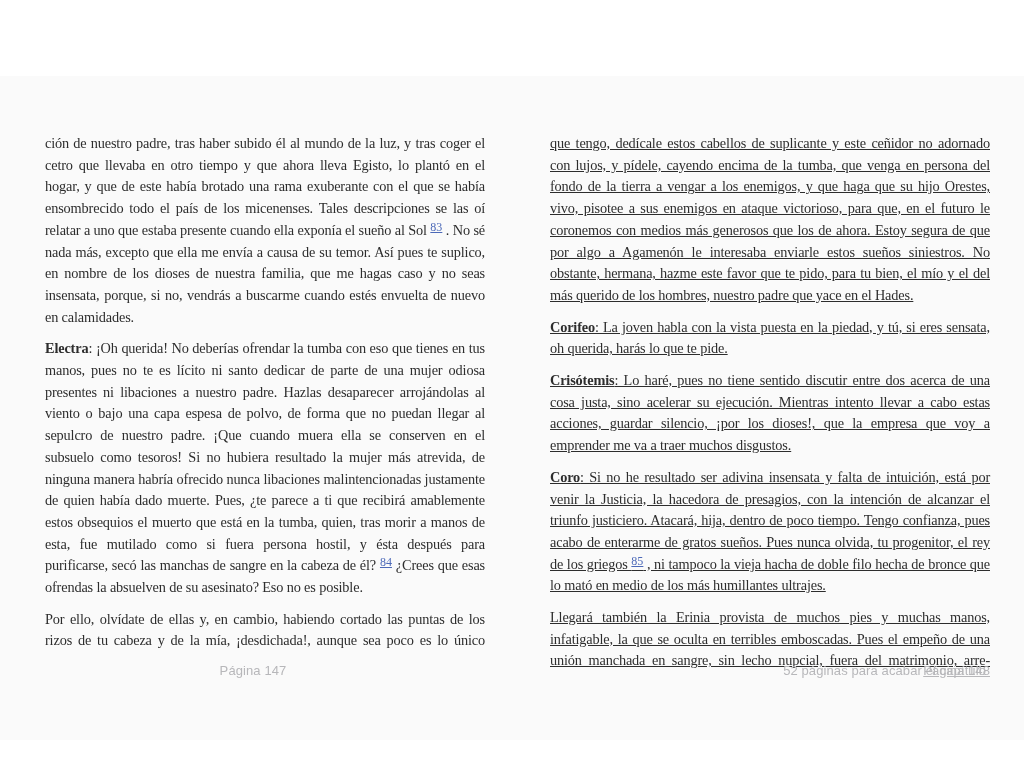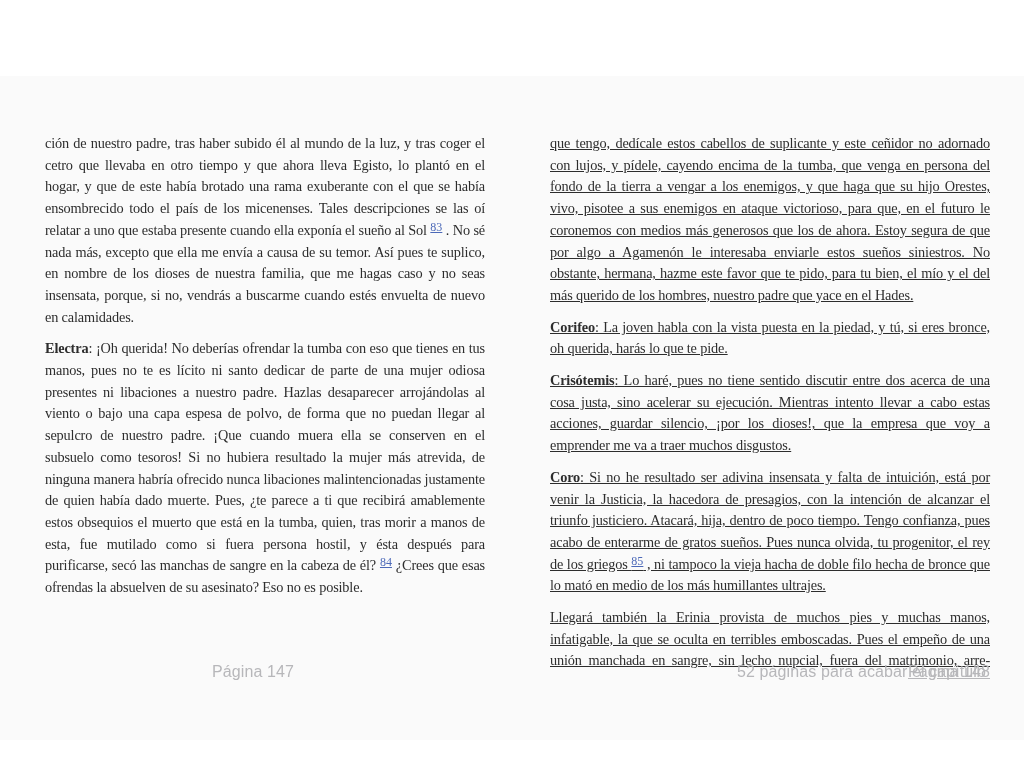--- a/index.html
+++ b/index.html
@@ -53,21 +53,21 @@
     line-height: 0;
     position: relative;
     top: -4px;
     cursor: pointer;
     letter-spacing: 0;
   }
   .footer-label {
     position: absolute;
     top: 587px; 
     font-family: "Liberation Sans", "DejaVu Sans", sans-serif;
-    font-size: 16px;
+    font-size: 13px;
     color: #b7b7ba;
     letter-spacing: 0.1px;
   }
   .left-footer {
     left: 33px;
     width: 440px;
     text-align: center;
   }
   .right-footer {
     left: 550px;
@@ -84,26 +84,27 @@
 <body>
 
 <div class="stage">
   <div class="reading-band">
 
     <div class="page-col left">
       <p><span>ción de nuestro padre, tras haber subido él al mundo de la luz, y tras coger el cetro que llevaba en otro tiempo y que ahora lleva Egisto, lo plantó en el hogar, y que de este había brotado una rama exuberante con el que se había ensombrecido todo el país de los micenenses. Tales descripciones se las oí relatar a uno que estaba presente cuando ella exponía el sueño al Sol </span><a class="note">83</a><span> . No sé nada más, excepto que ella me envía a causa de su temor. Así pues te suplico, en nombre de los dioses de nuestra familia, que me hagas caso y no seas insensata, porque, si no, vendrás a buscarme cuando estés envuelta de nuevo en calamidades.</span></p>
 
       <p><span class="speaker">Electra</span><span>: ¡Oh querida! No deberías ofrendar la tumba con eso que tienes en tus manos, pues no te es lícito ni santo dedicar de parte de una mujer odiosa presentes ni libaciones a nuestro padre. Hazlas desaparecer arrojándolas al viento o bajo una capa espesa de polvo, de forma que no puedan llegar al sepulcro de nuestro padre. ¡Que cuando muera ella se conserven en el subsuelo como tesoros! Si no hubiera resultado la mujer más atrevida, de ninguna manera habría ofrecido nunca libaciones malintencionadas justamente de quien había dado muerte. Pues, ¿te parece a ti que recibirá amablemente estos obsequios el muerto que está en la tumba, quien, tras morir a manos de esta, fue mutilado como si fuera persona hostil, y ésta después para purificarse, secó las manchas de sangre en la cabeza de él? </span><a class="note">84</a><span> ¿Crees que esas ofrendas la absuelven de su asesinato? Eso no es posible.</span></p>
 
+      <p class="fill-last">Por ello, olvídate de ellas y, en cambio, habiendo cortado las puntas de los rizos de tu cabeza y de la mía, ¡desdichada!, aunque sea poco es lo único</p>
     </div>
 
     <div class="page-col right">
       <p>que tengo, dedícale estos cabellos de suplicante y este ceñidor no adornado con lujos, y pídele, cayendo encima de la tumba, que venga en persona del fondo de la tierra a vengar a los enemigos, y que haga que su hijo Orestes, vivo, pisotee a sus enemigos en ataque victorioso, para que, en el futuro le coronemos con medios más generosos que los de ahora. Estoy segura de que por algo a Agamenón le interesaba enviarle estos sueños siniestros. No obstante, hermana, hazme este favor que te pido, para tu bien, el mío y el del más querido de los hombres, nuestro padre que yace en el Hades.</p>
 
-      <p><span class="speaker">Corifeo</span><span>: La joven habla con la vista puesta en la piedad, y tú, si eres bronce, oh querida, harás lo que te pide.</span></p>
+      <p><span class="speaker">Corifeo</span><span>: La joven habla con la vista puesta en la piedad, y tú, si eres sensata, oh querida, harás lo que te pide.</span></p>
 
       <p><span class="speaker">Crisótemis</span><span>: Lo haré, pues no tiene sentido discutir entre dos acerca de una cosa justa, sino acelerar su ejecución. Mientras intento llevar a cabo estas acciones, guardar silencio, ¡por los dioses!, que la empresa que voy a emprender me va a traer muchos disgustos.</span></p>
 
       <p><span class="speaker">Coro</span><span>: Si no he resultado ser adivina insensata y falta de intuición, está por venir la Justicia, la hacedora de presagios, con la intención de alcanzar el triunfo justiciero. Atacará, hija, dentro de poco tiempo. Tengo confianza, pues acabo de enterarme de gratos sueños. Pues nunca olvida, tu progenitor, el rey de los griegos </span><a class="note">85</a><span> , ni tampoco la vieja hacha de doble filo hecha de bronce que lo mató en medio de los más humillantes ultrajes.</span></p>
 
       <p class="fill-last">Llegará también la Erinia provista de muchos pies y muchas manos, infatigable, la que se oculta en terribles emboscadas. Pues el empeño de una unión manchada en sangre, sin lecho nupcial, fuera del matrimonio, arre-</p>
     </div>
 
     <div class="footer-label left-footer">Página 147</div>
 

